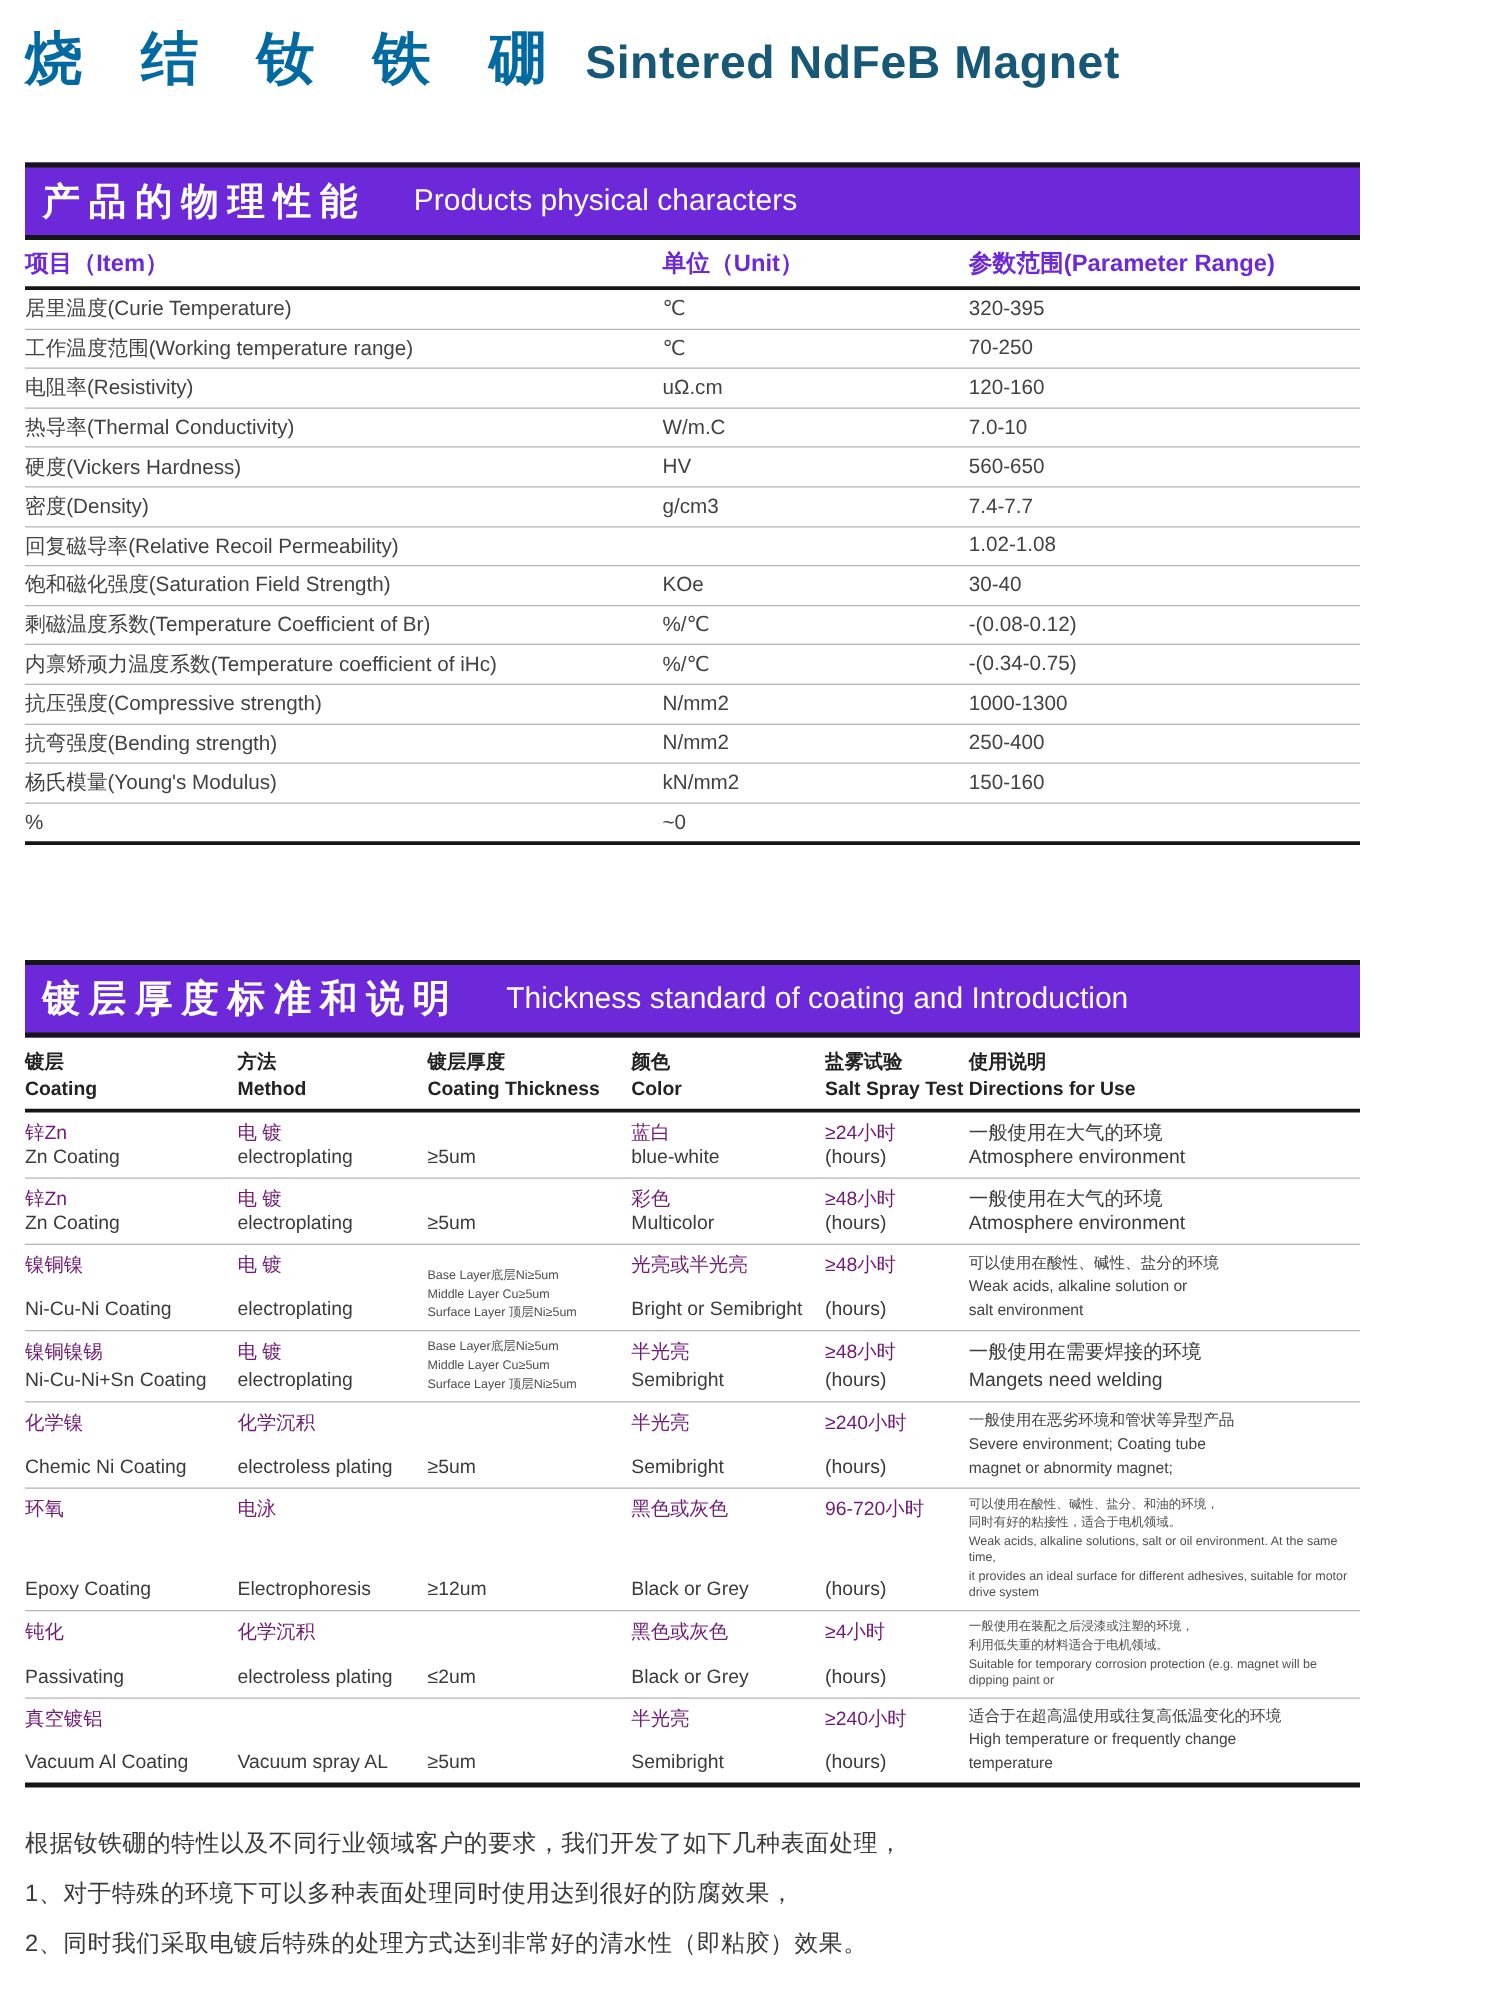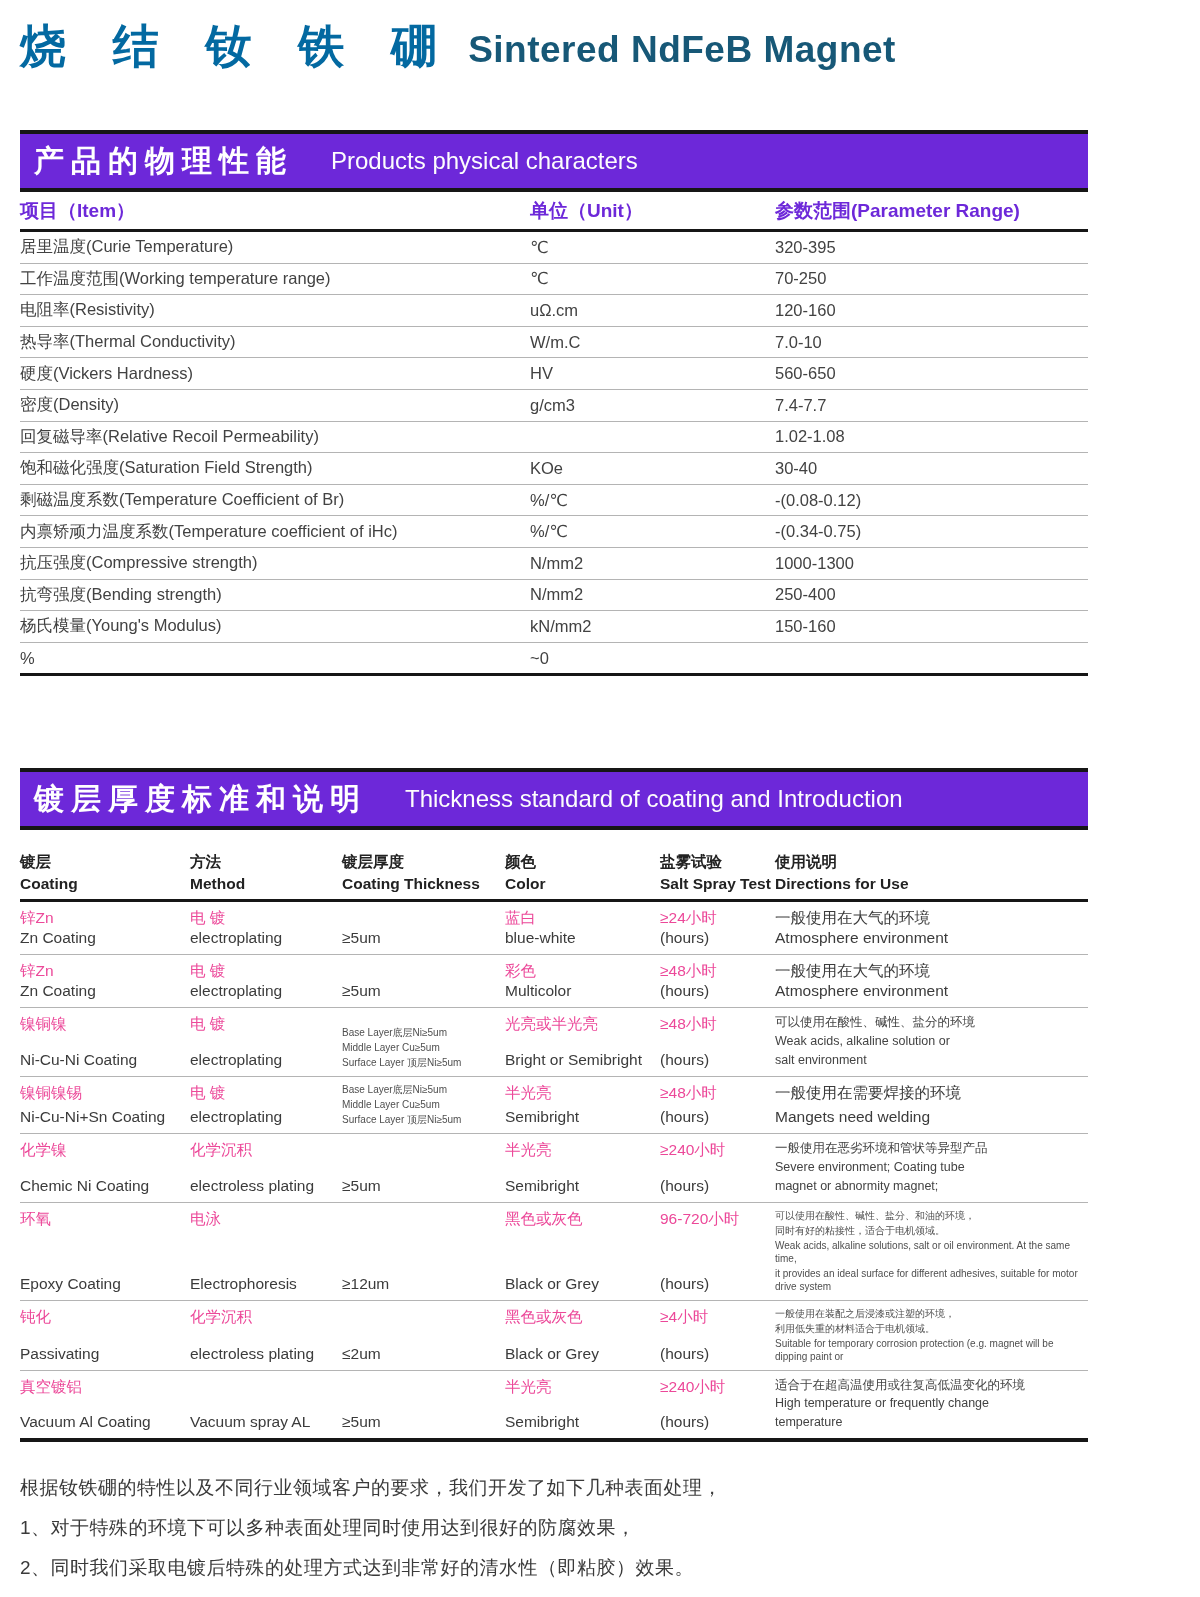--- a/index.html
+++ b/index.html
@@ -39,32 +39,32 @@
     height:30.6px;align-items:center;
     font-size:16.5px;color:#424242;
     border-bottom:1px solid #b4b4b4;
   }
   .t1-row.last{border-bottom:3px solid #161616;}
 
   
   .t2{width:1068px;}
   .t2-head{
     display:grid;grid-template-columns:170px 152px 163px 155px 115px 1fr;
-    border-bottom:3px solid #161616;padding:20px 0 4px;
+    border-bottom:3px solid #161616;padding:8px 0 4px;
   }
   .t2-head .cn{font-size:15.5px;font-weight:bold;color:#222;line-height:1.55;}
   .t2-head .en{font-size:15.5px;font-weight:bold;color:#222;line-height:1.35;}
   .t2-row{
     display:grid;grid-template-columns:170px 152px 163px 155px 115px 1fr;
     border-bottom:1px solid #b4b4b4;
     min-height:50px;box-sizing:border-box;padding:6px 0 7px;
   }
   .t2-row.last{border-bottom:4px solid #161616;min-height:66px;}
   .cell2{display:flex;flex-direction:column;justify-content:space-between;}
-  .cell2 .cn{font-size:15.5px;color:#ec4899;}
+  .cell2 .cn{font-size:15.5px;color:#701a75;}
   .cell2 .en{font-size:15.5px;color:#3b3b3b;}
   .cell2.stack{justify-content:flex-end;gap:2px;}
   .ln-tiny{font-size:10px;color:#4f4f4f;line-height:1.3;}
   .ln-med{font-size:12.5px;color:#434343;line-height:1.35;}
   .ln-big{font-size:15.5px;color:#3b3b3b;}
   .dir-spread{display:flex;flex-direction:column;justify-content:space-between;}
   .dir-stack{display:flex;flex-direction:column;justify-content:flex-start;gap:2px;}
 
   
   .notes-cn{margin-top:26px;width:1090px;}

